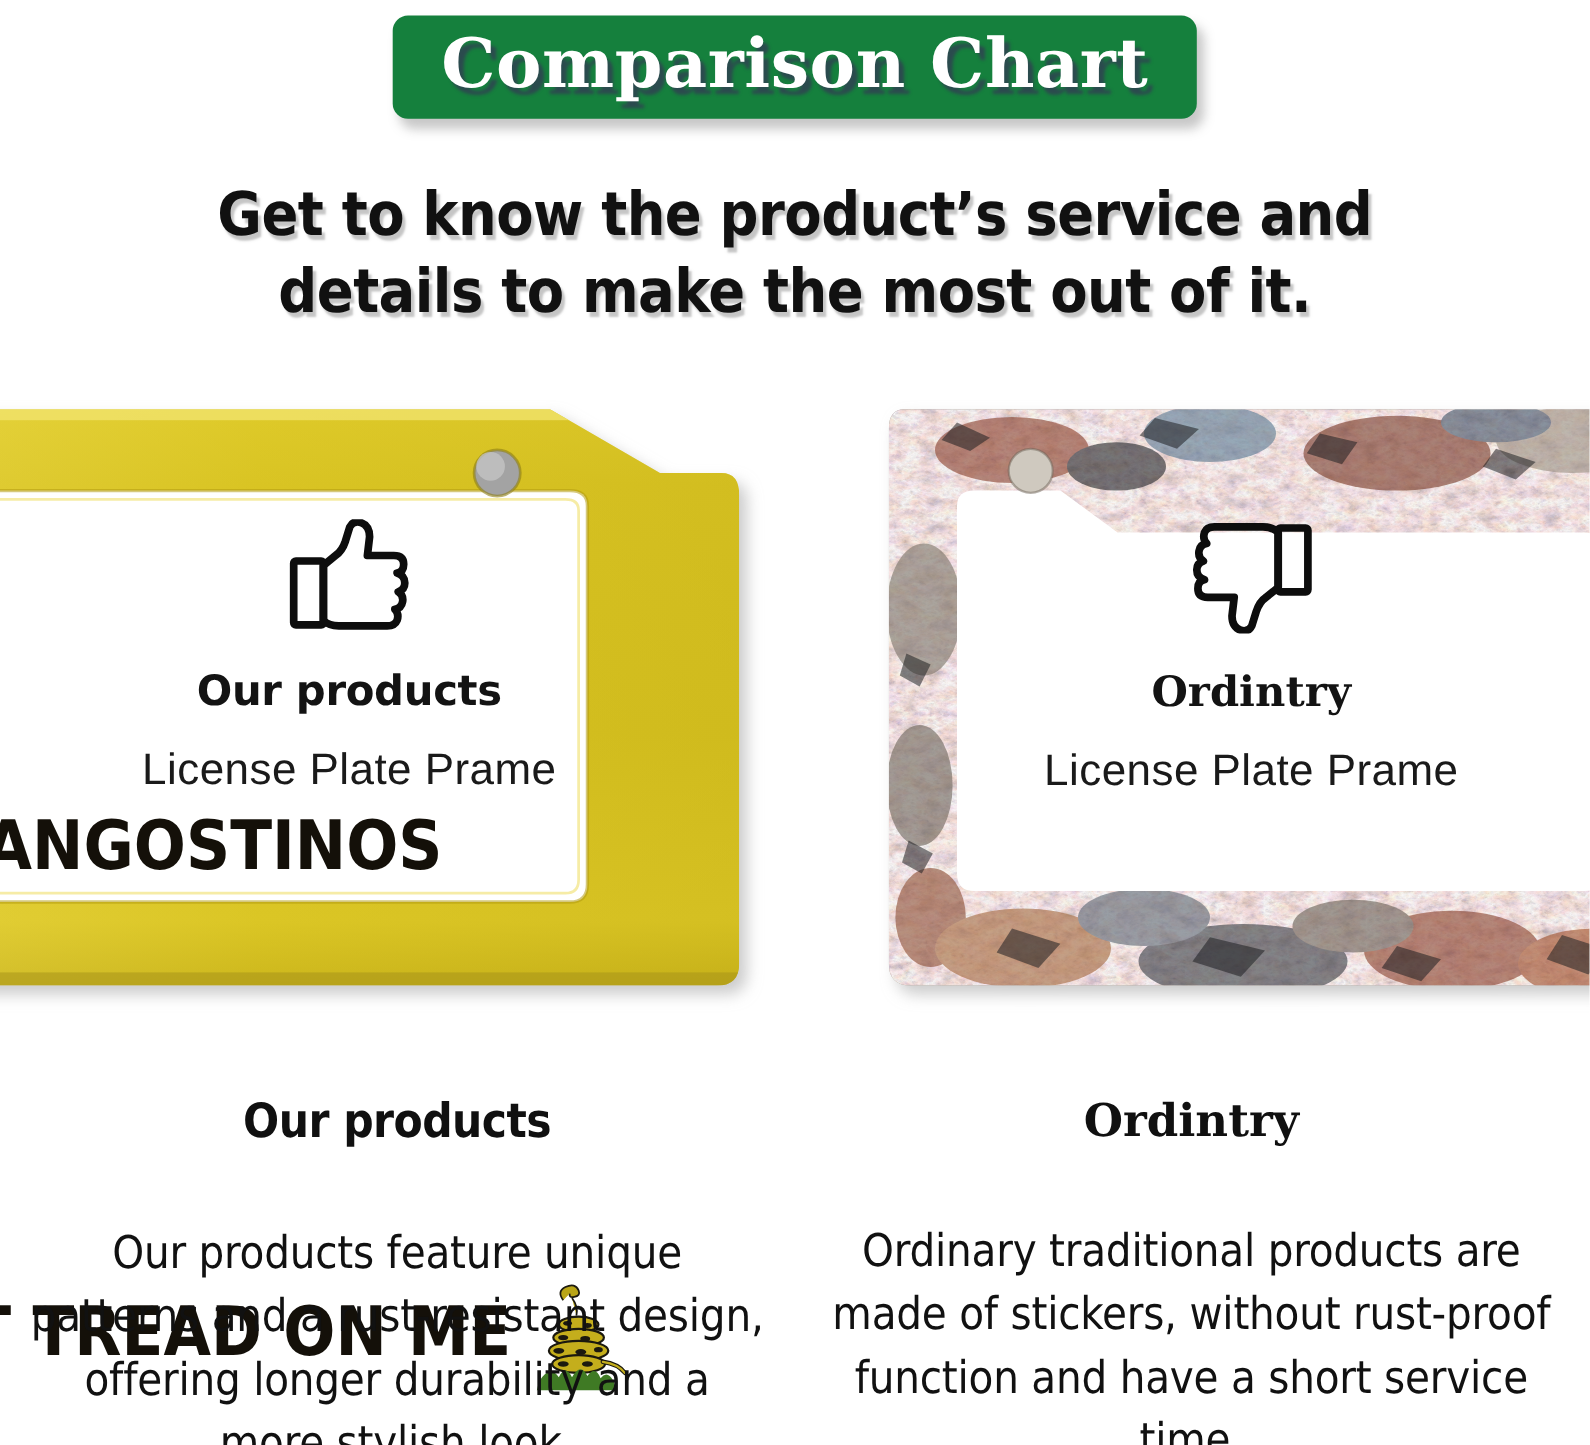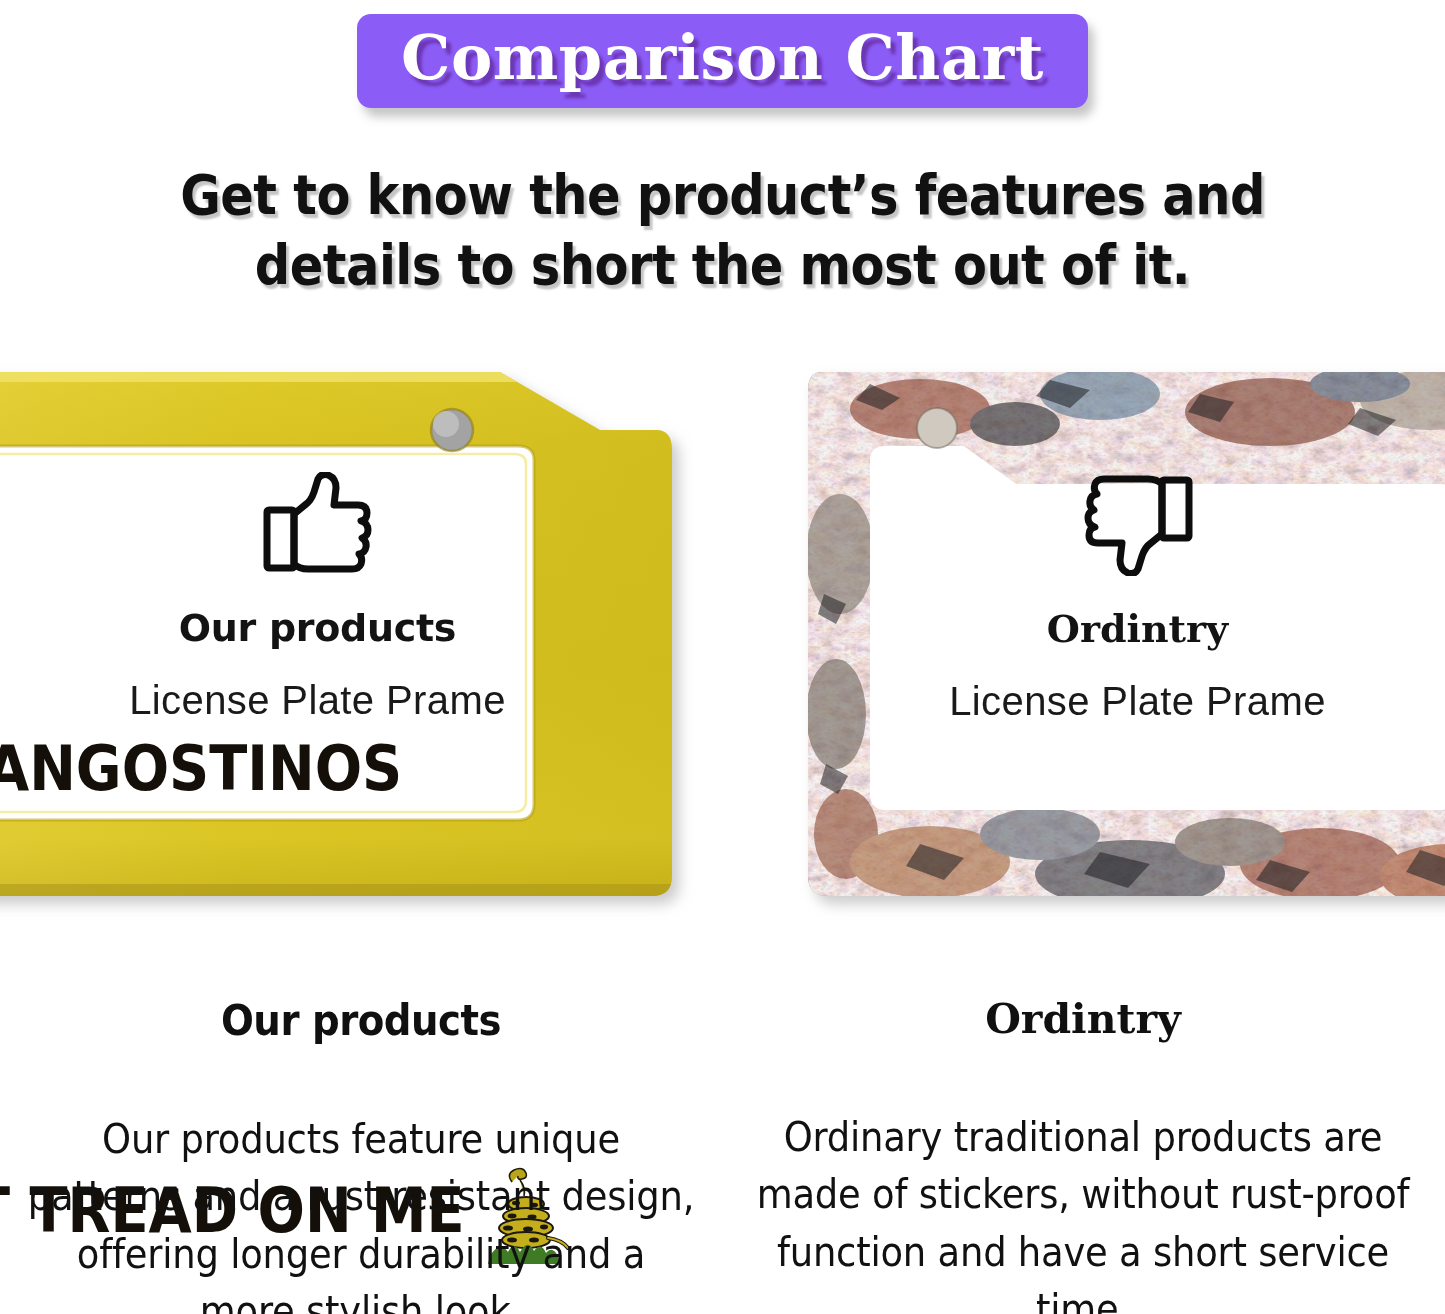--- a/index.html
+++ b/index.html
@@ -17,21 +17,21 @@
 
   
   .banner-wrap {
     position: absolute;
     left: 0; top: 14px;
     width: 1445px;
     display: flex;
     justify-content: center;
   }
   .banner {
-    background: #8b5cf6;
+    background: #15803d;
     border-radius: 14px;
     padding: 6px 44px 12px 44px;
     box-shadow: 6px 9px 10px rgba(130,130,130,0.45);
   }
   .banner-title {
     font-family: "DejaVu Serif", "Liberation Serif", serif;
     font-weight: bold;
     font-size: 62px;
     line-height: 1.22;
     color: #ffffff;
@@ -164,21 +164,21 @@
 </style>
 </head>
 <body>
 
 <div class="banner-wrap">
   <div class="banner">
     <div class="banner-title">Comparison Chart</div>
   </div>
 </div>
 
-<div class="subtitle">Get to know the product’s features and details to short the most out of it.</div>
+<div class="subtitle">Get to know the product’s service and details to make the most out of it.</div>
 
 <div class="panels">
 
   <div class="frame frame-left">
     <svg viewBox="0 0 740 550" preserveAspectRatio="none" aria-hidden="true">
       <defs>
         <linearGradient id="yelGrad" x1="0" y1="0" x2="0" y2="1">
           <stop offset="0%" stop-color="#E2CE2E"></stop>
           <stop offset="14%" stop-color="#D9C423"></stop>
           <stop offset="55%" stop-color="#D5C01F"></stop>

